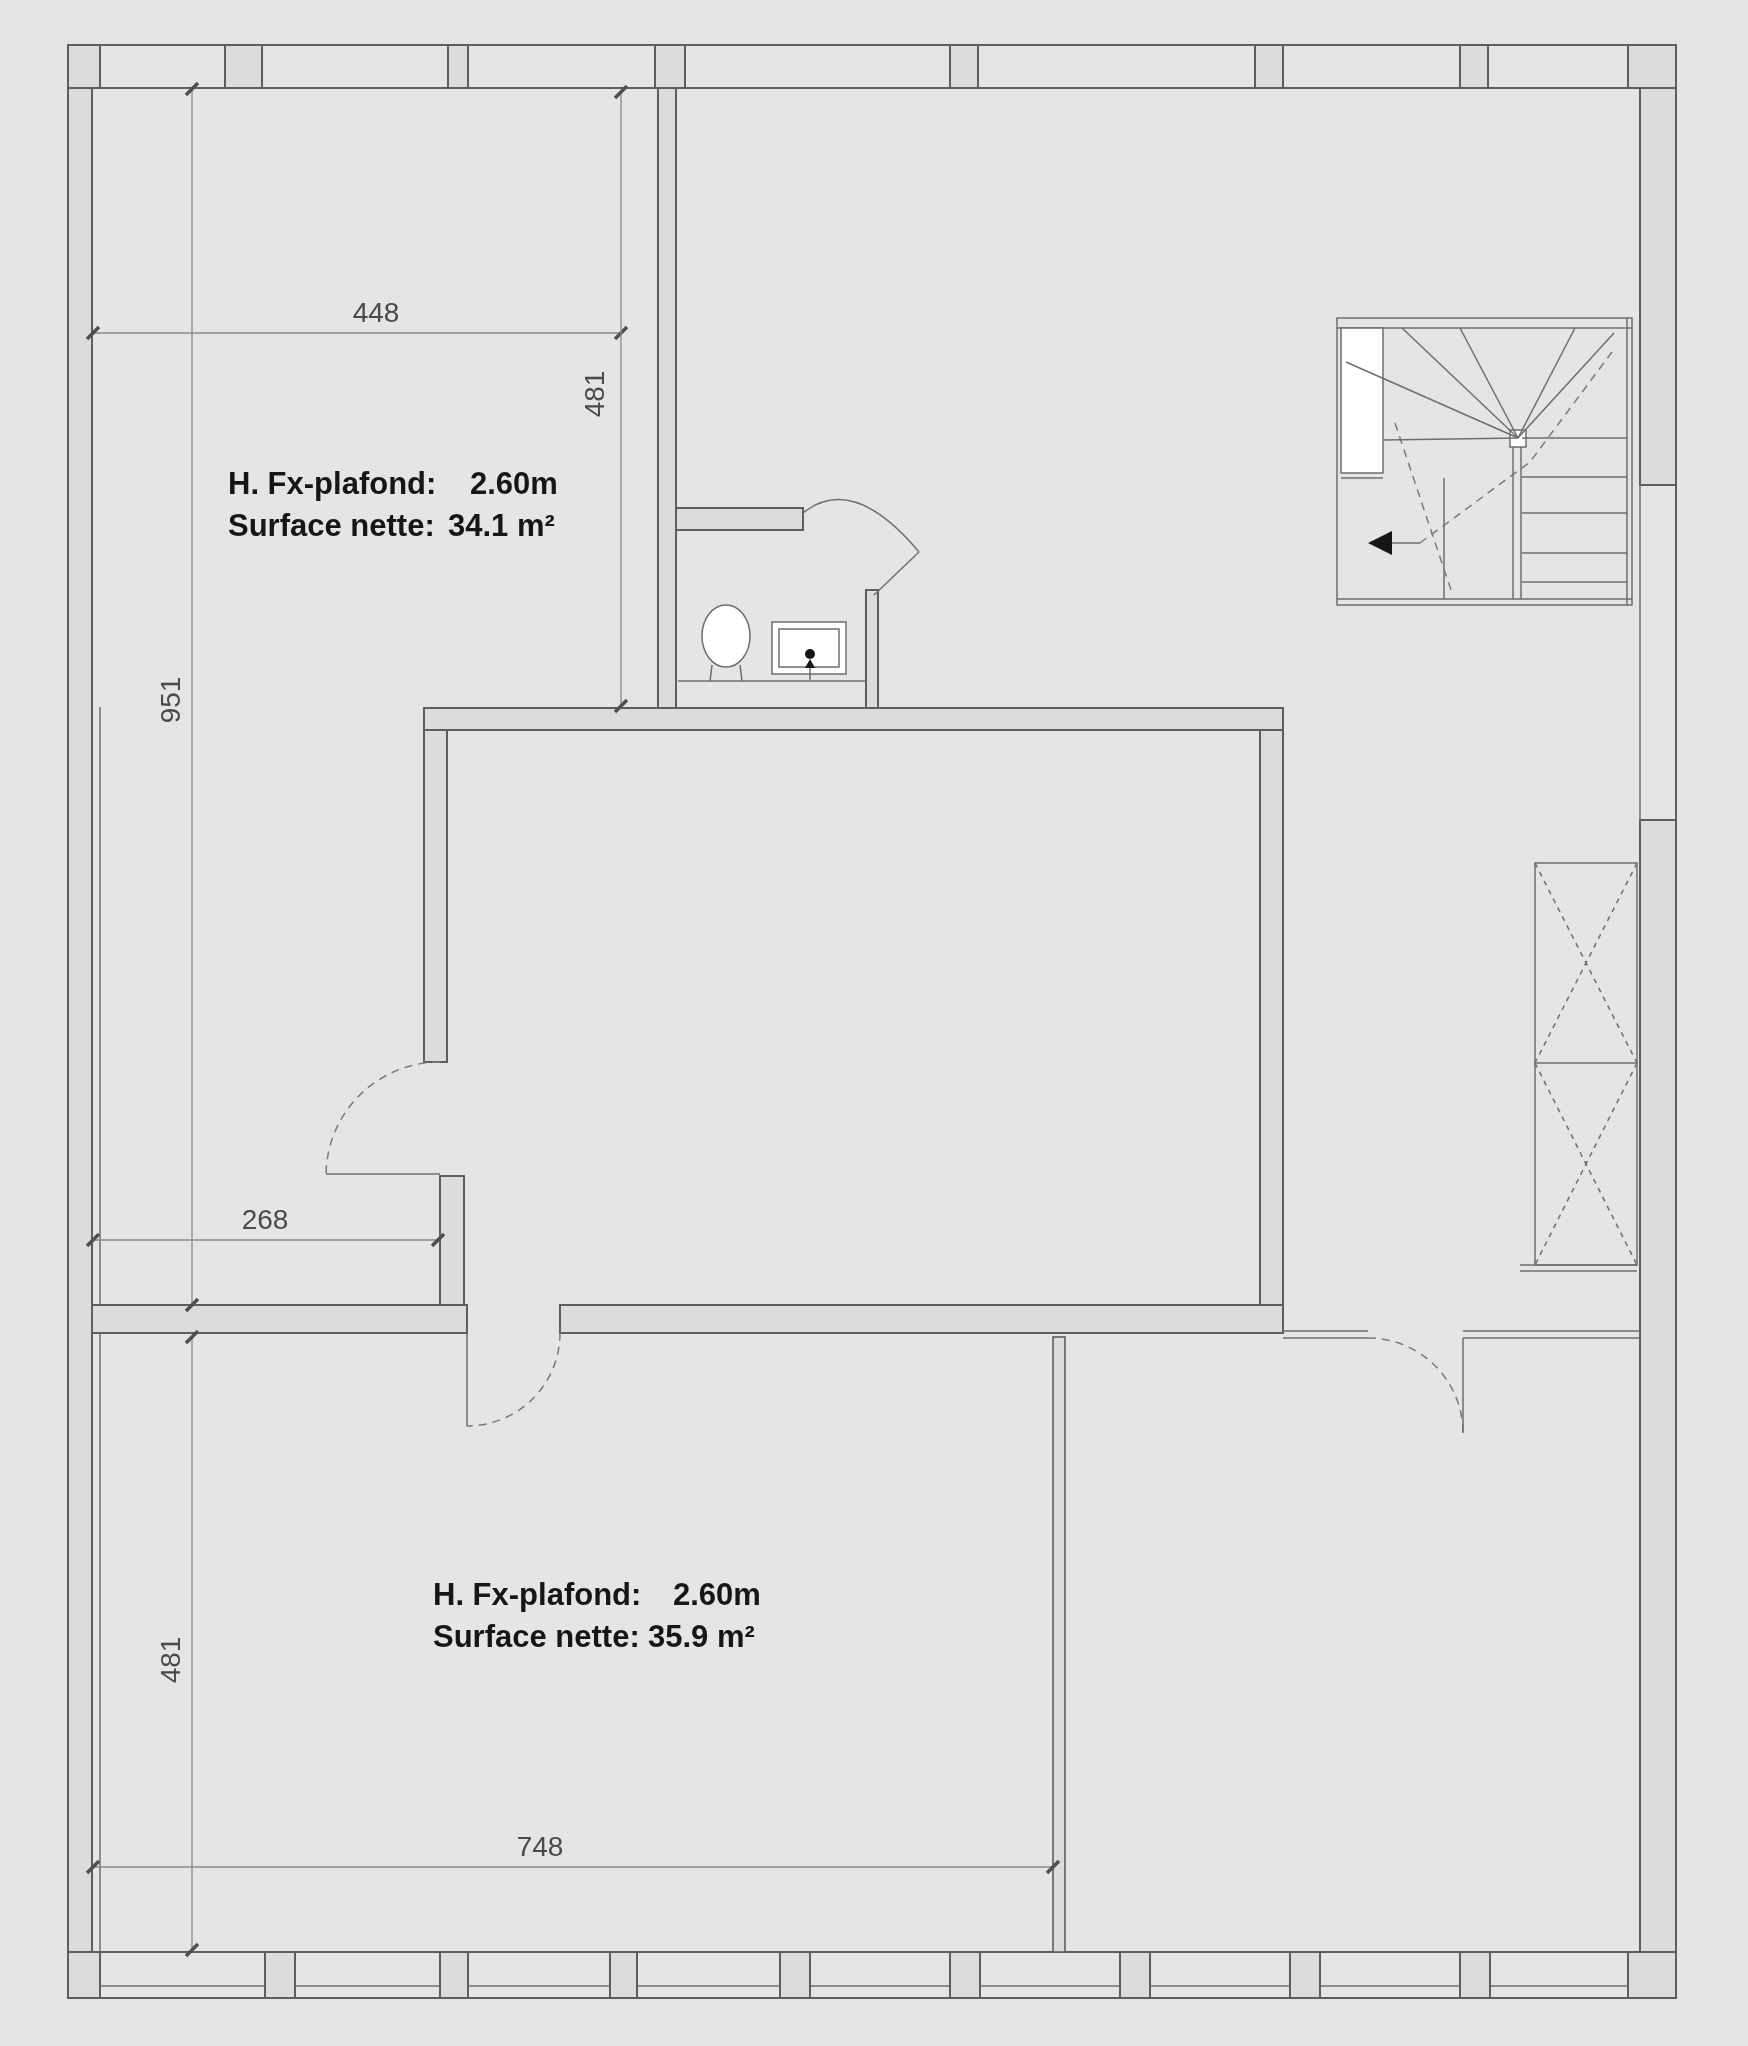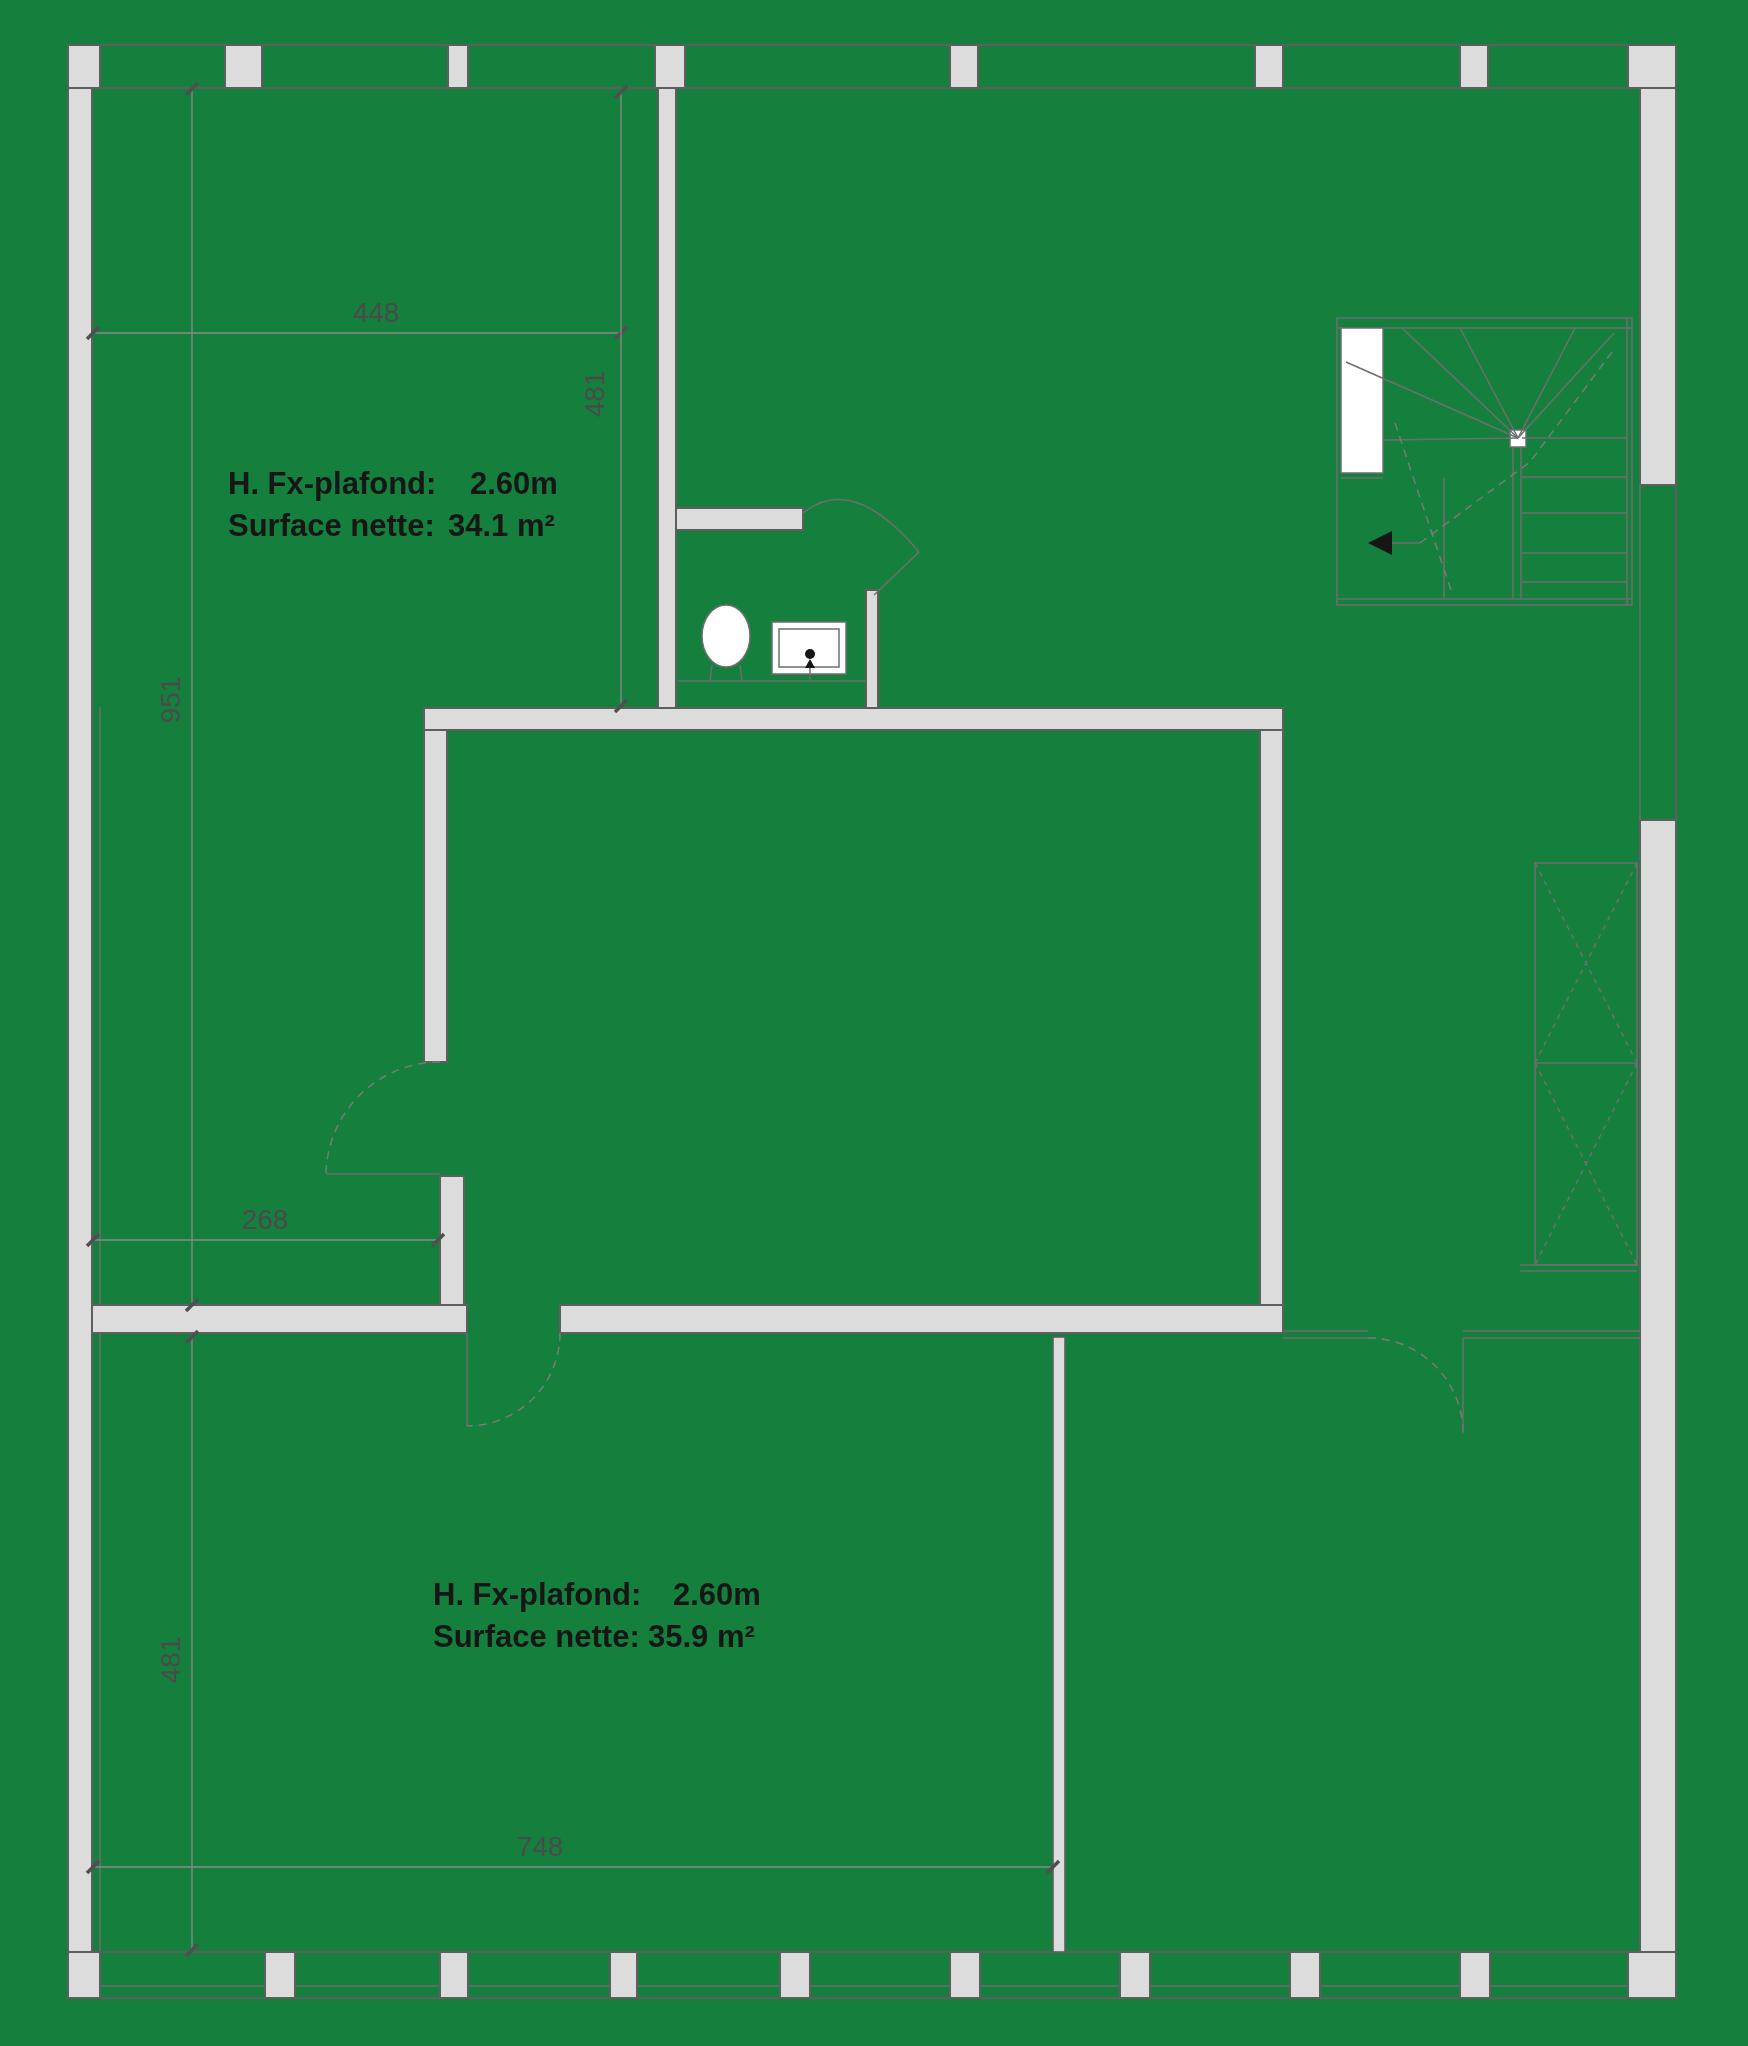--- a/index.html
+++ b/index.html
@@ -1,16 +1,16 @@
 <!DOCTYPE html>
 <html><head>
 <meta charset="utf-8">
 <style>
   html,body{margin:0;padding:0;background:#ffffff;}
-  .page{width:100%;max-width:1748px;margin:0 auto;background:#15803d;}
+  .page{width:100%;max-width:1748px;margin:0 auto;background:#e5e5e5;}
   svg{display:block;width:100%;height:auto;}
   .wall{fill:#dcdcdc;stroke:#5e5e5e;stroke-width:2;}
   .wallthin{fill:#dcdcdc;stroke:#5e5e5e;stroke-width:1.6;}
   .outer{fill:none;stroke:#5e5e5e;stroke-width:2;}
   .wline{stroke:#5e5e5e;stroke-width:2;fill:none;}
   .thin{stroke:#6e6e6e;stroke-width:1.5;fill:none;}
   .thinw{stroke:#6e6e6e;stroke-width:1.5;fill:#ffffff;}
   .dash{stroke:#7a7a7a;stroke-width:1.5;fill:none;stroke-dasharray:8 6;}
   .xdash{stroke:#6e6e6e;stroke-width:1.5;fill:none;stroke-dasharray:5 5;}
   .dim{stroke:#8a8a8a;stroke-width:1.3;fill:none;}

